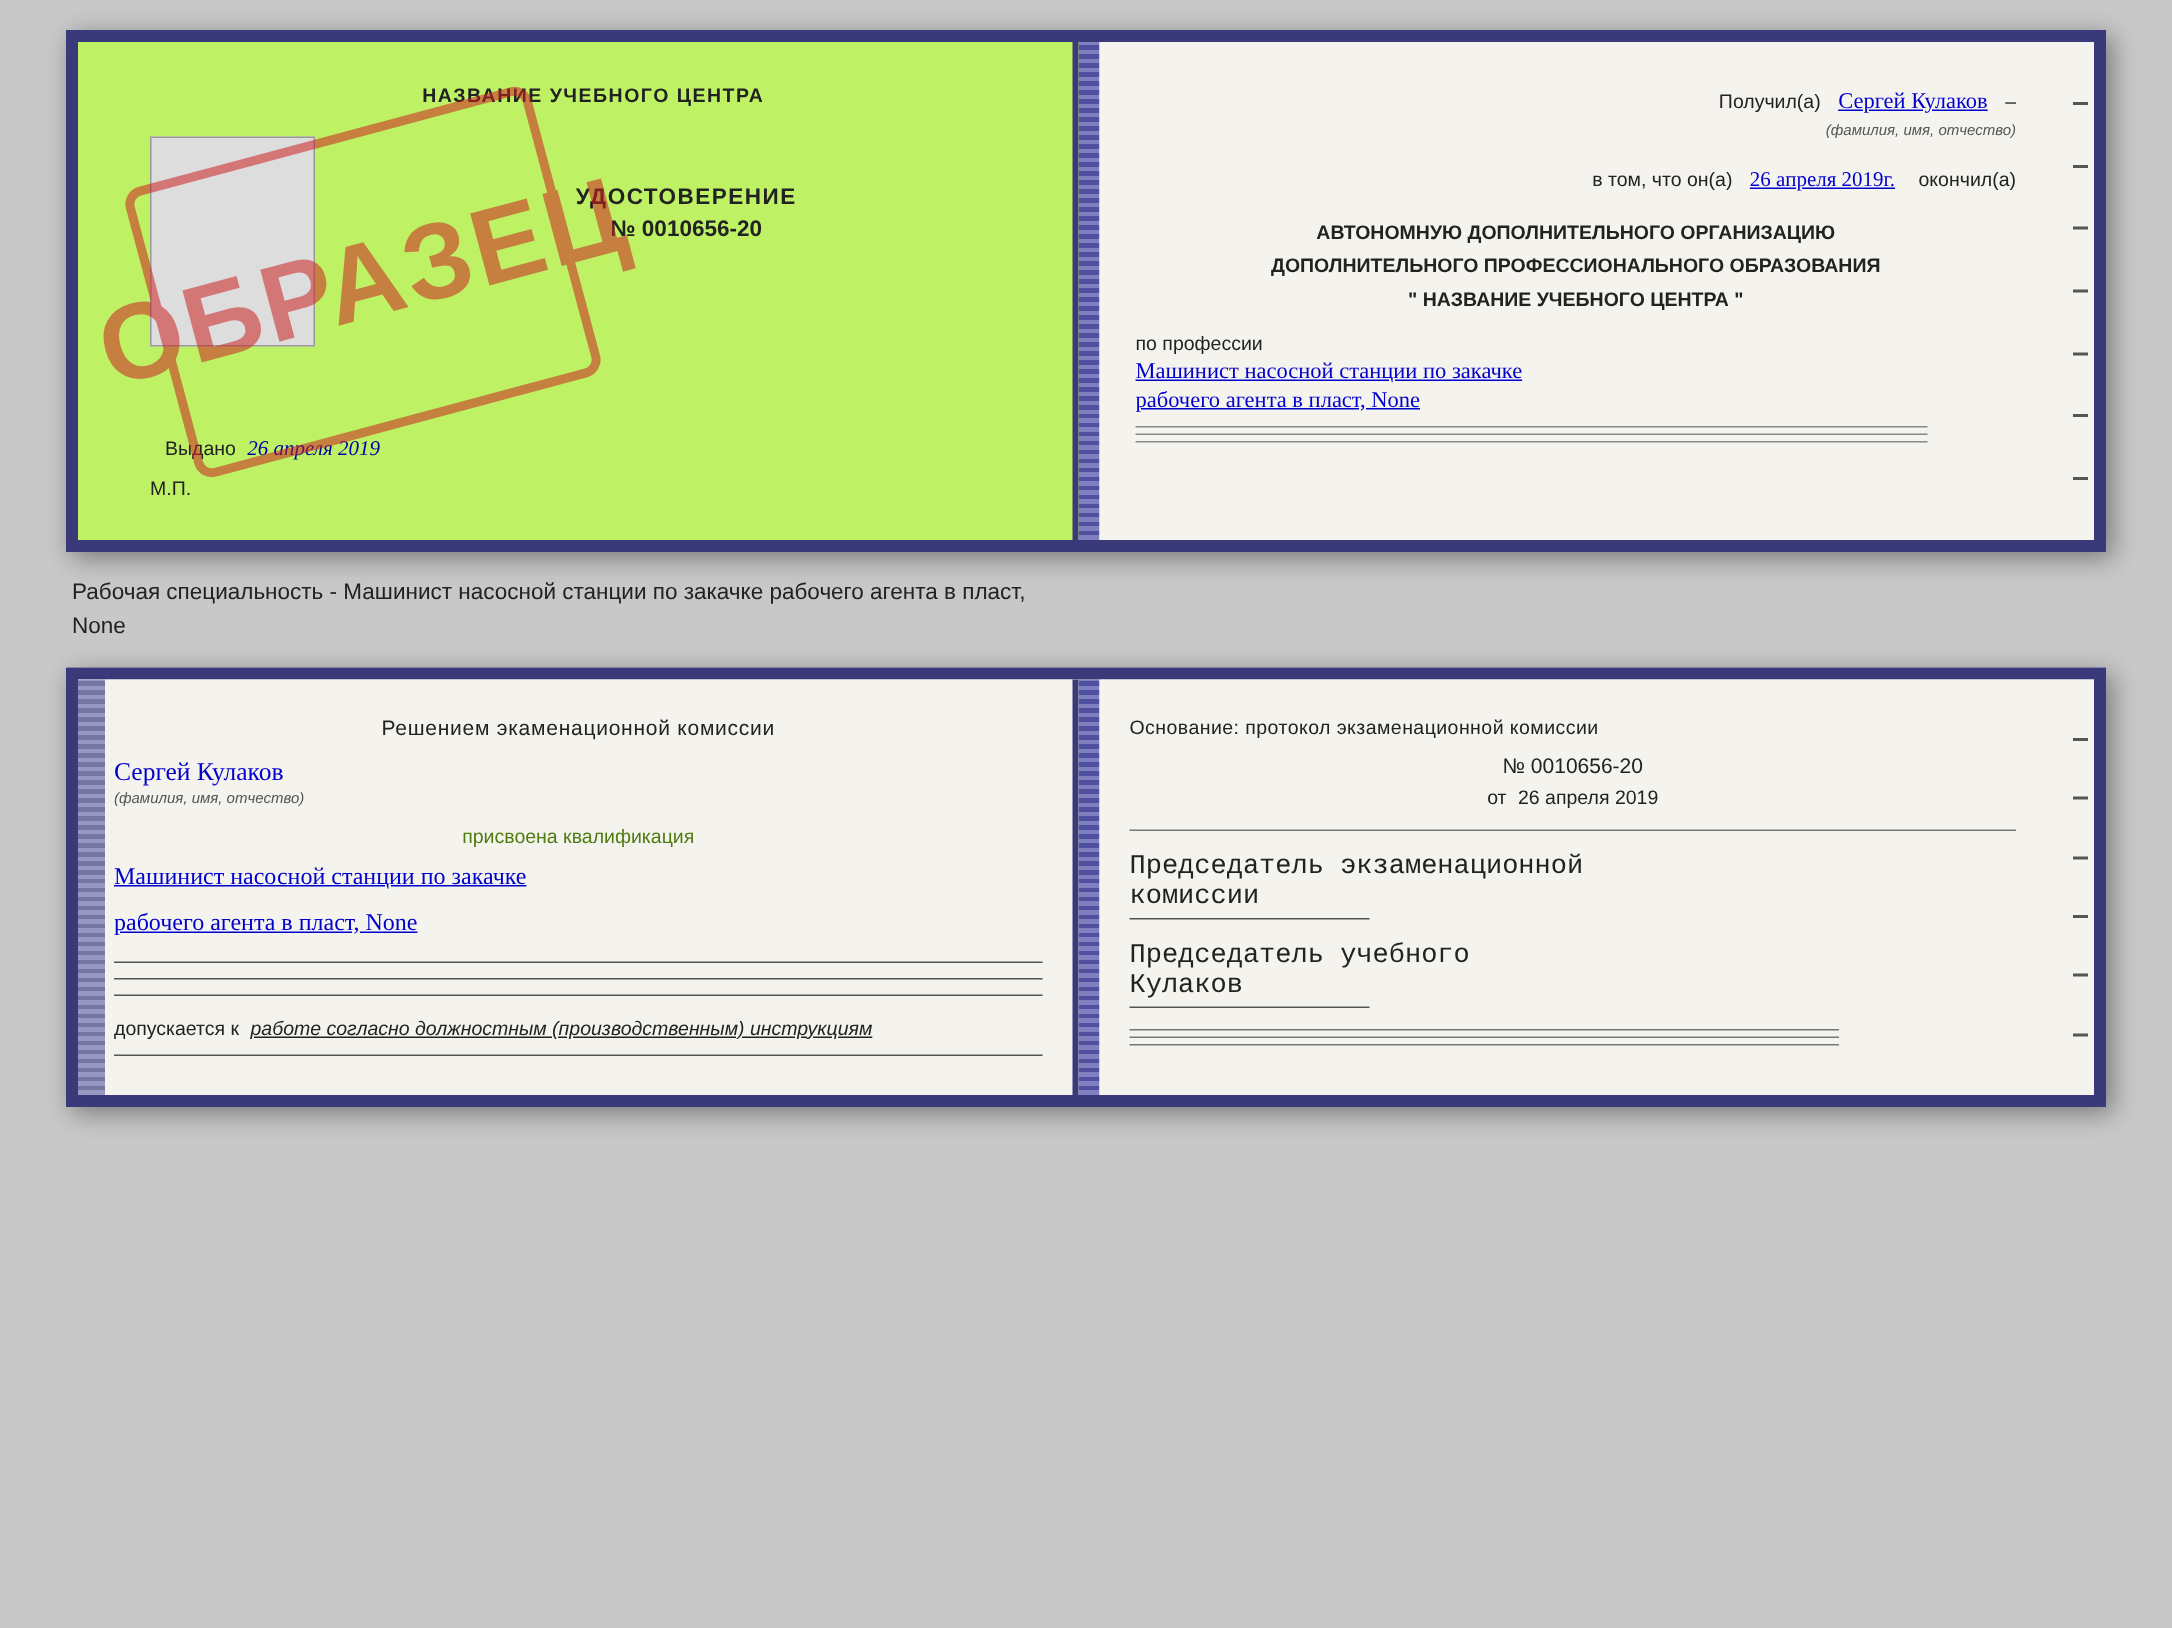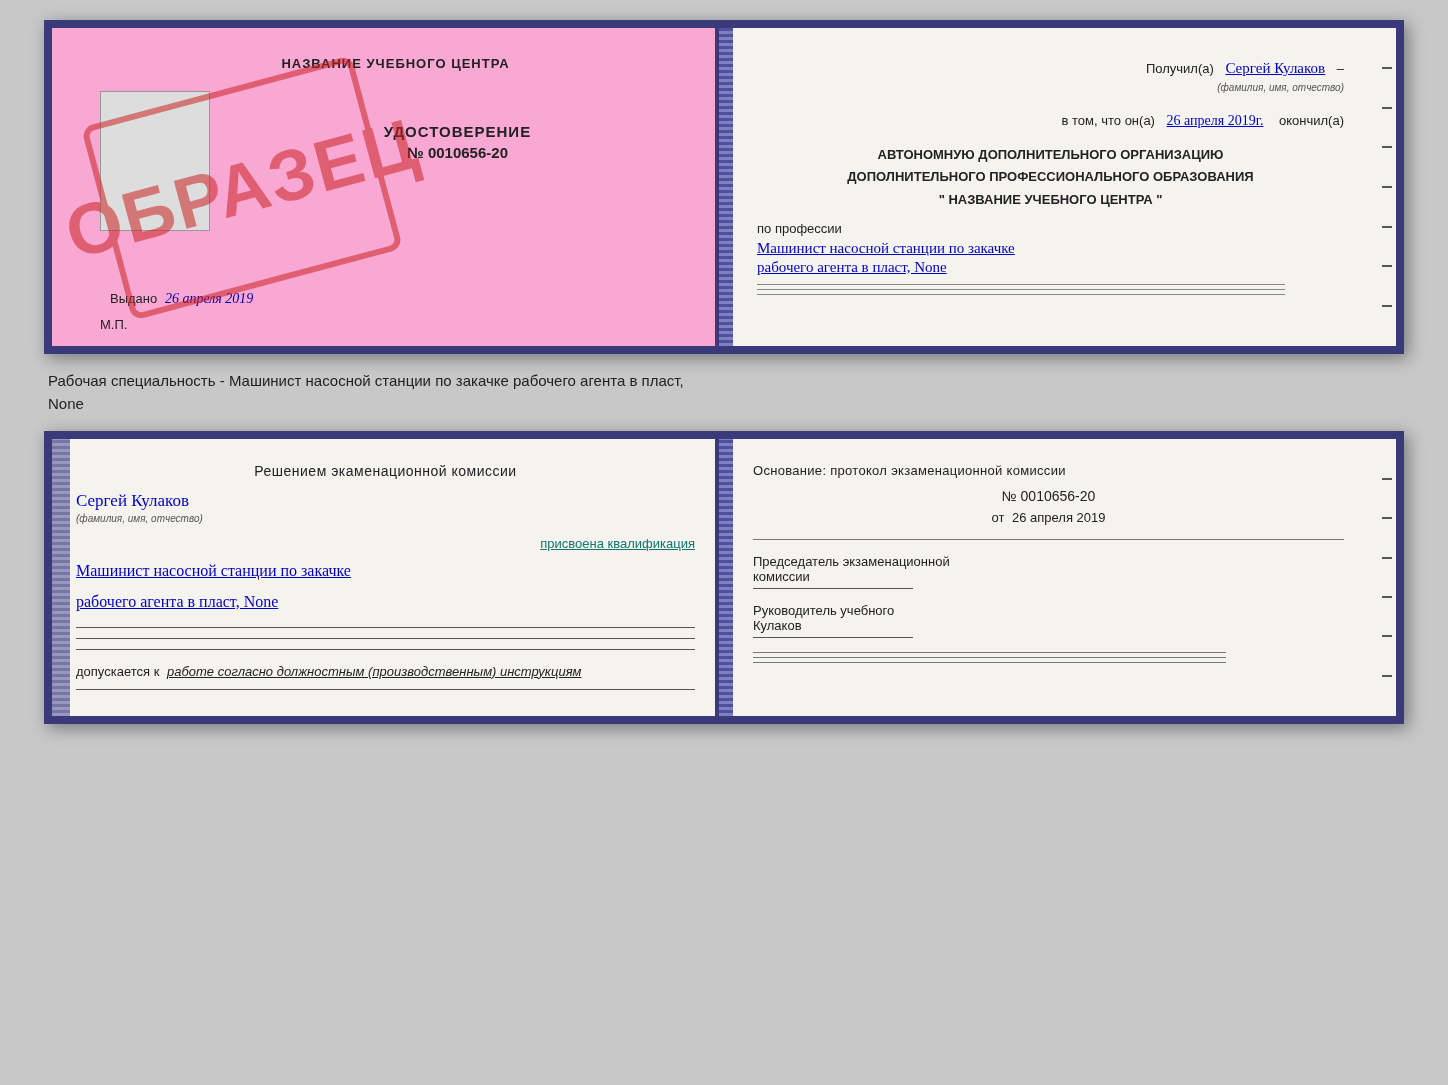--- a/index.html
+++ b/index.html
@@ -22,23 +22,23 @@
       background: #f5f3ee;
       border: 8px solid #3a3a7a;
       box-shadow: 4px 4px 16px rgba(0,0,0,0.4);
       position: relative;
     }
 
     
     .page-left {
       flex: 1;
       border-right: 4px solid #3a3a7a;
-      padding: 28px 24px 14px 28px;
+      padding: 28px 24px 27px 28px;
       position: relative;
-      background: #f9a8d4;
+      background: #bef264;
       overflow: hidden;
     }
 
     .page-right {
       flex: 1;
       padding: 28px 28px 20px 24px;
       background: #f5f3ee;
       position: relative;
     }
 
@@ -249,25 +249,24 @@
     .bl-name-hint {
       font-size: 10px;
       color: #555;
       font-style: italic;
       font-family: Arial, sans-serif;
       display: block;
       margin-bottom: 12px;
     }
     .bl-prisvoena {
       font-size: 13px;
-      color: #0f766e;
+      color: #4d7c0f;
       font-family: Arial, sans-serif;
       margin-bottom: 6px;
-      text-align: right;
-      text-decoration: underline;
+      text-align: center;
     }
     .bl-qualification {
       font-family: 'Segoe Script', cursive, serif;
       font-size: 16px;
       color: #0000cc;
       text-decoration: underline;
       display: block;
       margin-bottom: 2px;
       line-height: 1.8;
     }
@@ -303,22 +302,22 @@
       margin-bottom: 6px;
     }
     .br-ot {
       font-size: 13px;
       font-family: Arial, sans-serif;
       color: #222;
       text-align: center;
       margin-bottom: 14px;
     }
     .br-signline {
-      font-size: 13px;
-      font-family: Liberation Sans, sans-serif;
+      font-size: 18px;
+      font-family: Liberation Mono, monospace;
       color: #222;
       margin-bottom: 4px;
     }
     .br-line {
       display: block;
       border-bottom: 1px solid #555;
       margin: 4px 0 14px 0;
       width: 160px;
     }
 
@@ -464,21 +463,21 @@
 
       <div style="border-bottom:1px solid #777;margin:4px 0 14px 0;"></div>
 
       <div class="br-signline">
         <div>Председатель экзаменационной</div>
         <div>комиссии</div>
       </div>
       <span class="br-line"></span>
 
       <div class="br-signline" style="margin-top:4px;">
-        <div>Руководитель учебного</div>
+        <div>Председатель учебного</div>
         <div>Кулаков</div>
       </div>
       <span class="br-line"></span>
 
       <div style="border-bottom:1px solid #777;margin:4px 0;width:80%;"></div>
       <div style="border-bottom:1px solid #777;margin:4px 0;width:80%;"></div>
       <div style="border-bottom:1px solid #777;margin:4px 0;width:80%;"></div>
     </div>
   </div>
 </div>

